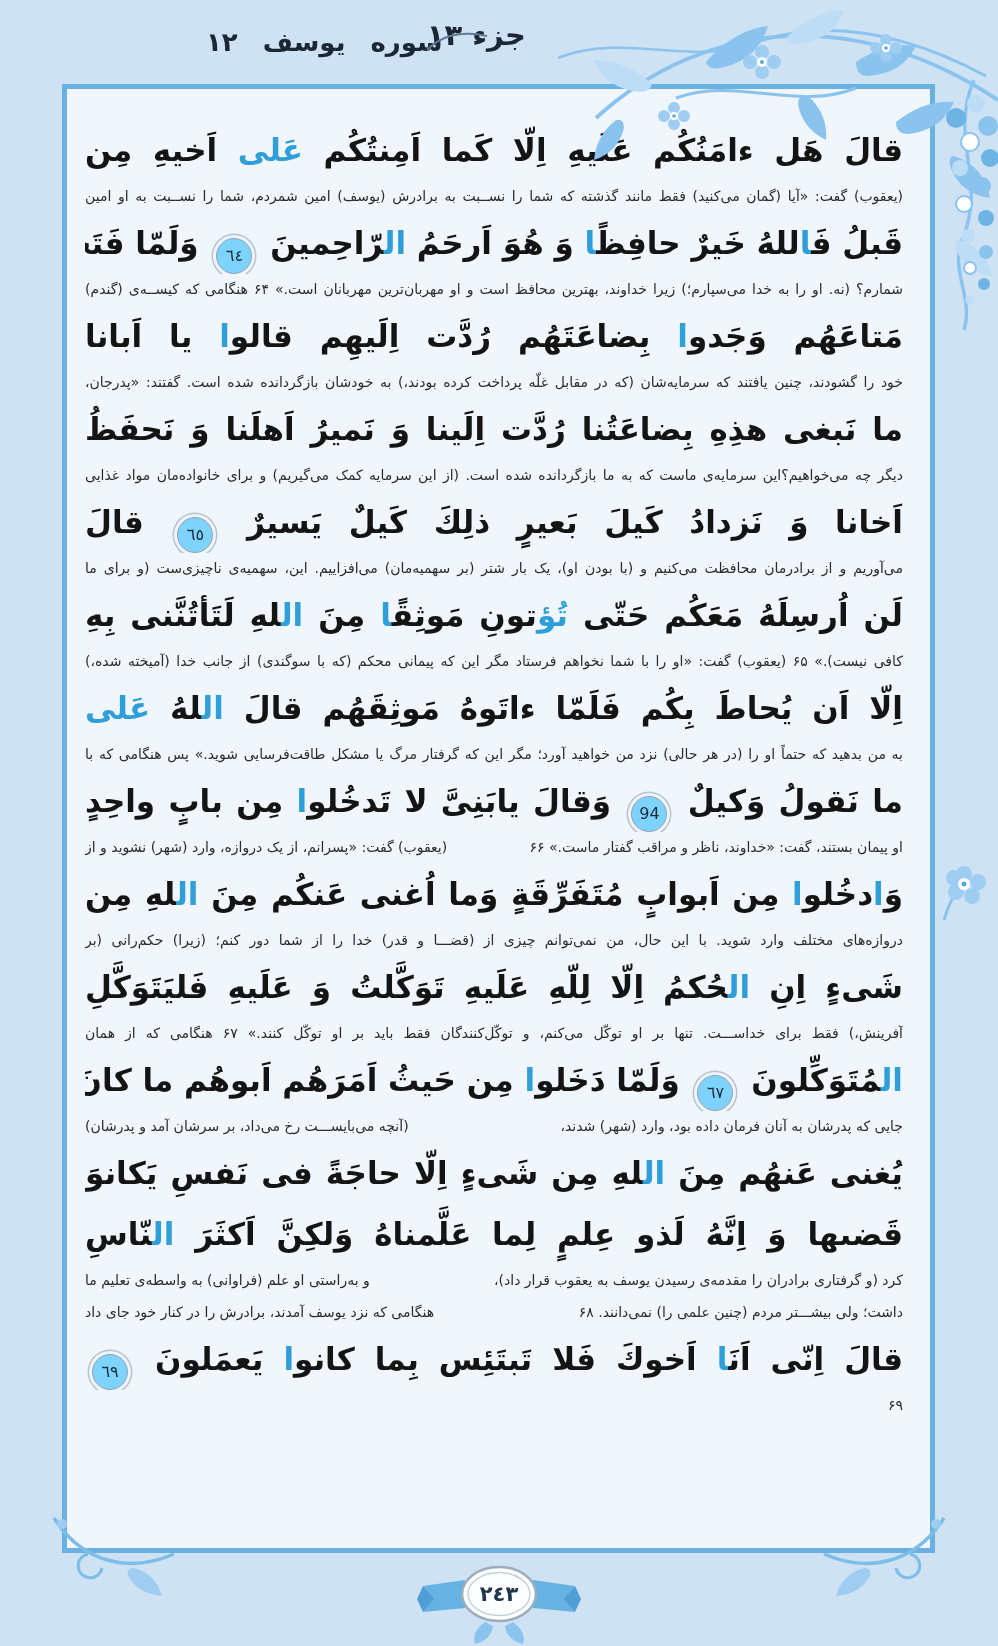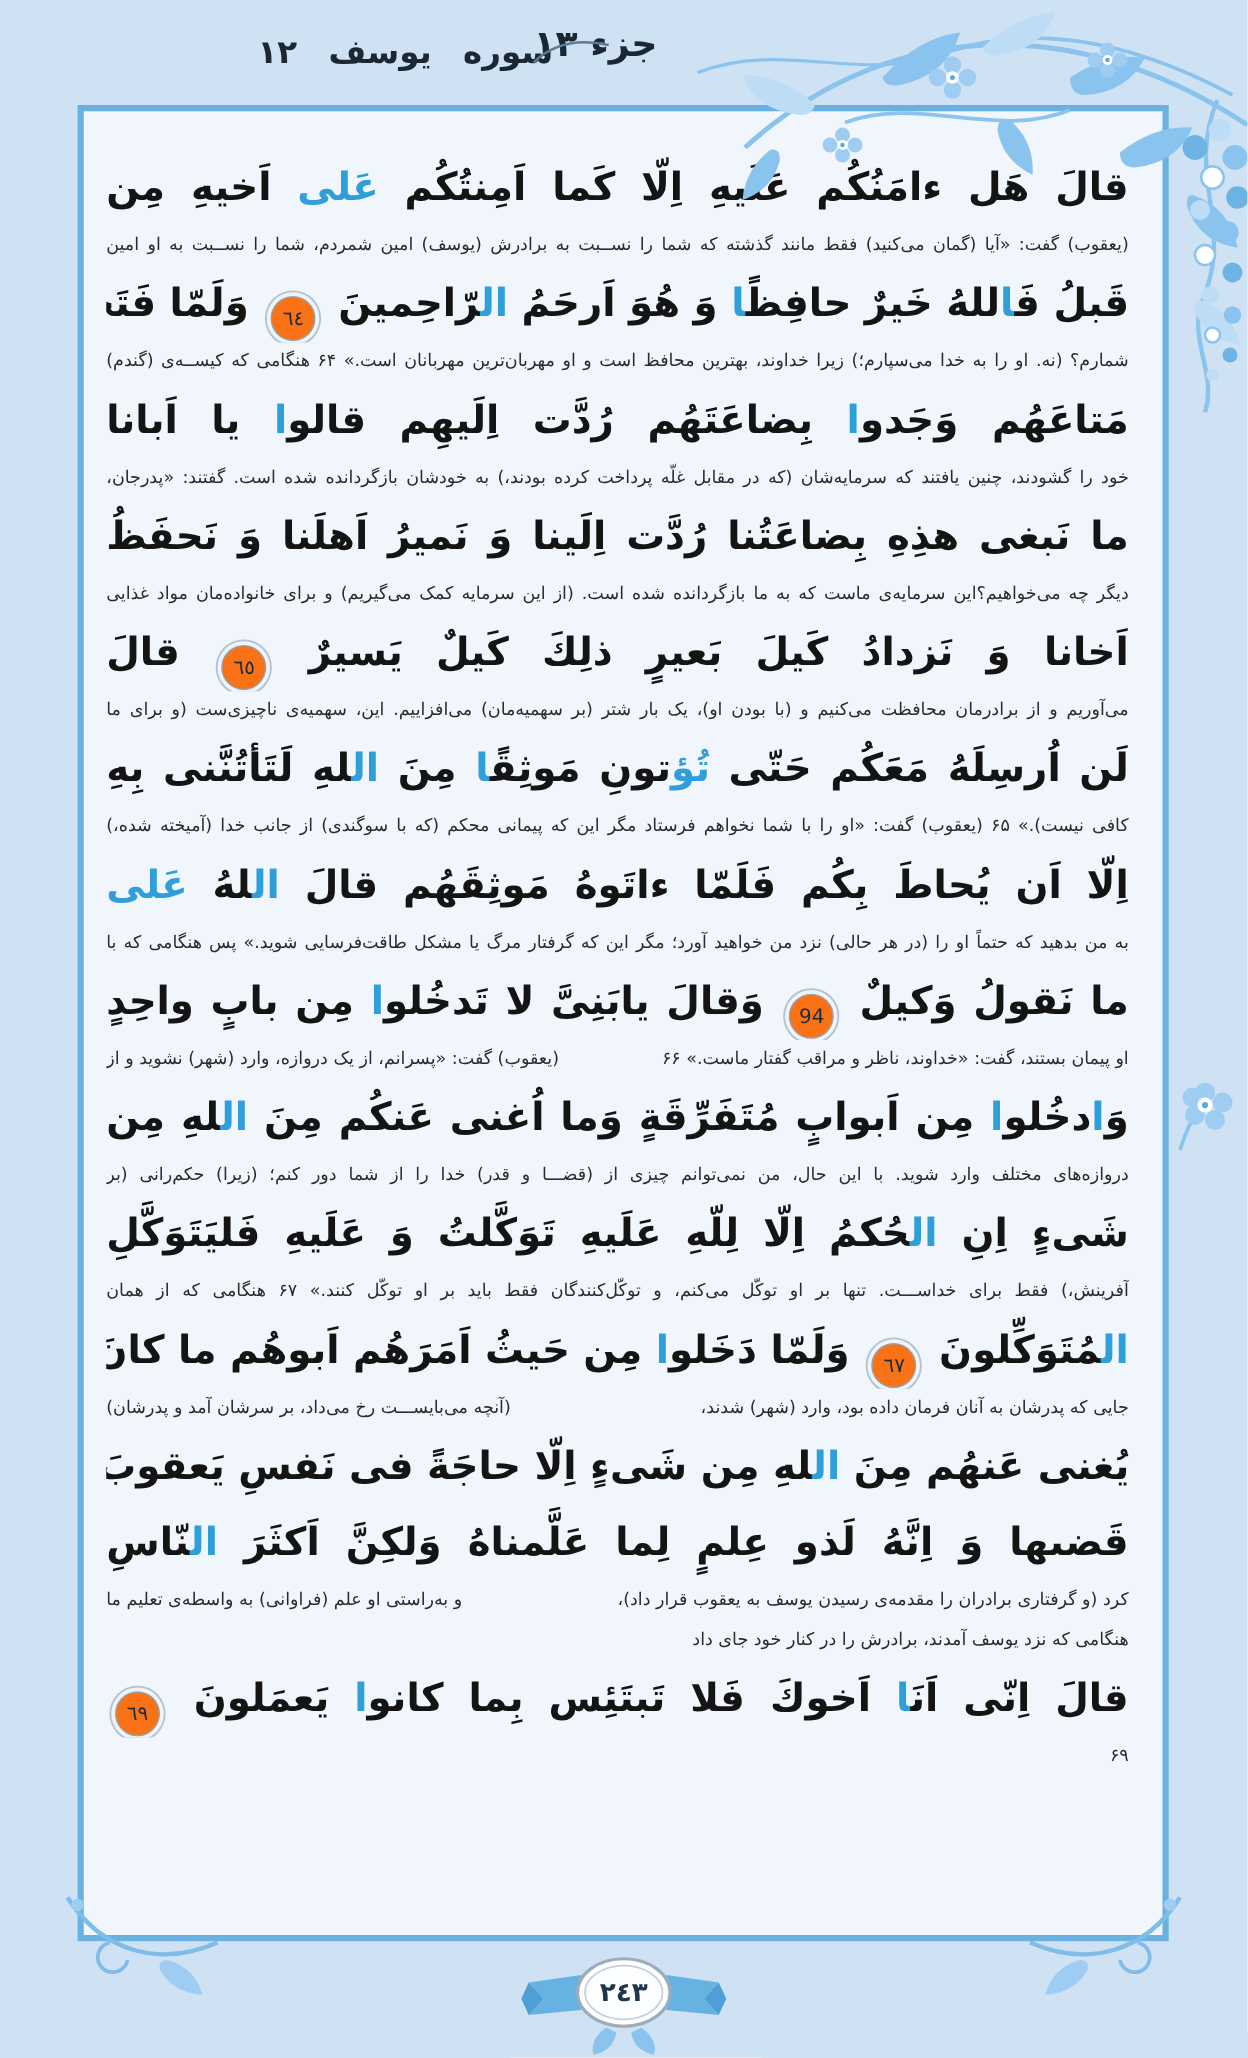--- a/index.html
+++ b/index.html
@@ -30,21 +30,21 @@
   }
   .arabic-line{
     height:61px;line-height:61px;font-size:31px;font-weight:bold;color:#141414;
     direction:rtl;text-align:justify;text-align-last:justify;overflow:hidden;
     white-space:nowrap;
   }
   .arabic-line .blu{color:#2f9fd9;}
   .vnum{
     display:inline-flex;align-items:center;justify-content:center;
     width:34px;height:34px;border:1.6px solid #95a3b0;border-radius:50%;
-    background:#f97316;box-shadow:0 0 0 3px #eef4fa,0 0 0 4.5px #b4c3cf;
+    background:#7dd3fc;box-shadow:0 0 0 3px #eef4fa,0 0 0 4.5px #b4c3cf;
     font-size:16px;font-weight:normal;color:#1c2b3a;margin:16px 7px;
     vertical-align:-7px;line-height:1;
   }
   .trans-line{
     height:32px;line-height:30px;font-size:14px;color:#2b2b2b;direction:rtl;
     text-align:justify;text-align-last:justify;overflow:hidden;
   }
   .trans-line.split{display:flex;justify-content:space-between;text-align:right;}
   .trans-line span{white-space:nowrap;}
   
@@ -184,27 +184,28 @@
     </div>
     <div class="arabic-line"><span class="">وَ</span><span class="blu">ا</span><span class="">دخُلو</span><span class="blu">ا</span><span class=""> مِن اَبوابٍ مُتَفَرِّقَةٍ وَما اُغنى عَنكُم مِنَ </span><span class="blu">ال</span><span class="">لهِ مِن</span></div>
     <div class="trans-line"><span>دروازه‌های مختلف وارد شوید. با این حال، من نمی‌توانم چیزی از (قضـــا و قدر) خدا را از شما دور کنم؛ (زیرا) حکم‌رانی (بر</span></div>
     <div class="arabic-line"><span class="">شَىءٍ اِنِ </span><span class="blu">ال</span><span class="">حُكمُ اِلّا لِلّهِ عَلَيهِ تَوَكَّلتُ وَ عَلَيهِ فَليَتَوَكَّلِ</span></div>
     <div class="trans-line"><span>آفرینش،) فقط برای خداســـت. تنها بر او توکّل می‌کنم، و توکّل‌کنندگان فقط باید بر او توکّل کنند.» ۶۷ هنگامی که از همان</span></div>
     <div class="arabic-line"><span class="blu">ال</span><span class="">مُتَوَكِّلونَ </span><span class="vnum">٦٧</span><span class=""> وَلَمّا دَخَلو</span><span class="blu">ا</span><span class=""> مِن حَيثُ اَمَرَهُم اَبوهُم ما كانَ</span></div>
     <div class="trans-line split">
       <span>جایی که پدرشان به آنان فرمان داده بود، وارد (شهر) شدند،</span>
       <span>(آنچه می‌بایســـت رخ می‌داد، بر سرشان آمد و پدرشان)</span>
     </div>
-    <div class="arabic-line"><span class="">يُغنى عَنهُم مِنَ </span><span class="blu">ال</span><span class="">لهِ مِن شَىءٍ اِلّا حاجَةً فى نَفسِ يَعقوبَ</span></div>
+    <div class="arabic-line"><span class="">يُغنى عَنهُم مِنَ </span><span class="blu">ال</span><span class="">لهِ مِن شَىءٍ اِلّا حاجَةً فى نَفسِ يَكانوَ</span></div>
     <div class="arabic-line"><span class="">قَضىها وَ اِنَّهُ لَذو عِلمٍ لِما عَلَّمناهُ وَلكِنَّ اَكثَرَ </span><span class="blu">ال</span><span class="">نّاسِ</span></div>
     <div class="trans-line split">
       <span>کرد (و گرفتاری برادران را مقدمه‌ی رسیدن یوسف به یعقوب قرار داد)،</span>
       <span>و به‌راستی او علم (فراوانی) به واسطه‌ی تعلیم ما</span>
     </div>
     <div class="trans-line split">
+      <span>داشت؛ ولی بیشـــتر مردم (چنین علمی را) نمی‌دانند. ۶۸</span>
       <span>هنگامی که نزد یوسف آمدند، برادرش را در کنار خود جای داد</span>
     </div>
     <div class="arabic-line"><span class="">قالَ اِنّى اَنَ</span><span class="blu">ا</span><span class=""> اَخوكَ فَلا تَبتَئِس بِما كانو</span><span class="blu">ا</span><span class=""> يَعمَلونَ </span><span class="vnum">٦٩</span></div>
     <div class="trans-line split">
       <span>۶۹</span>
     </div>
   </main>
 
 <div class="page-medallion">
   <svg width="220" height="84" viewBox="0 0 220 84">

